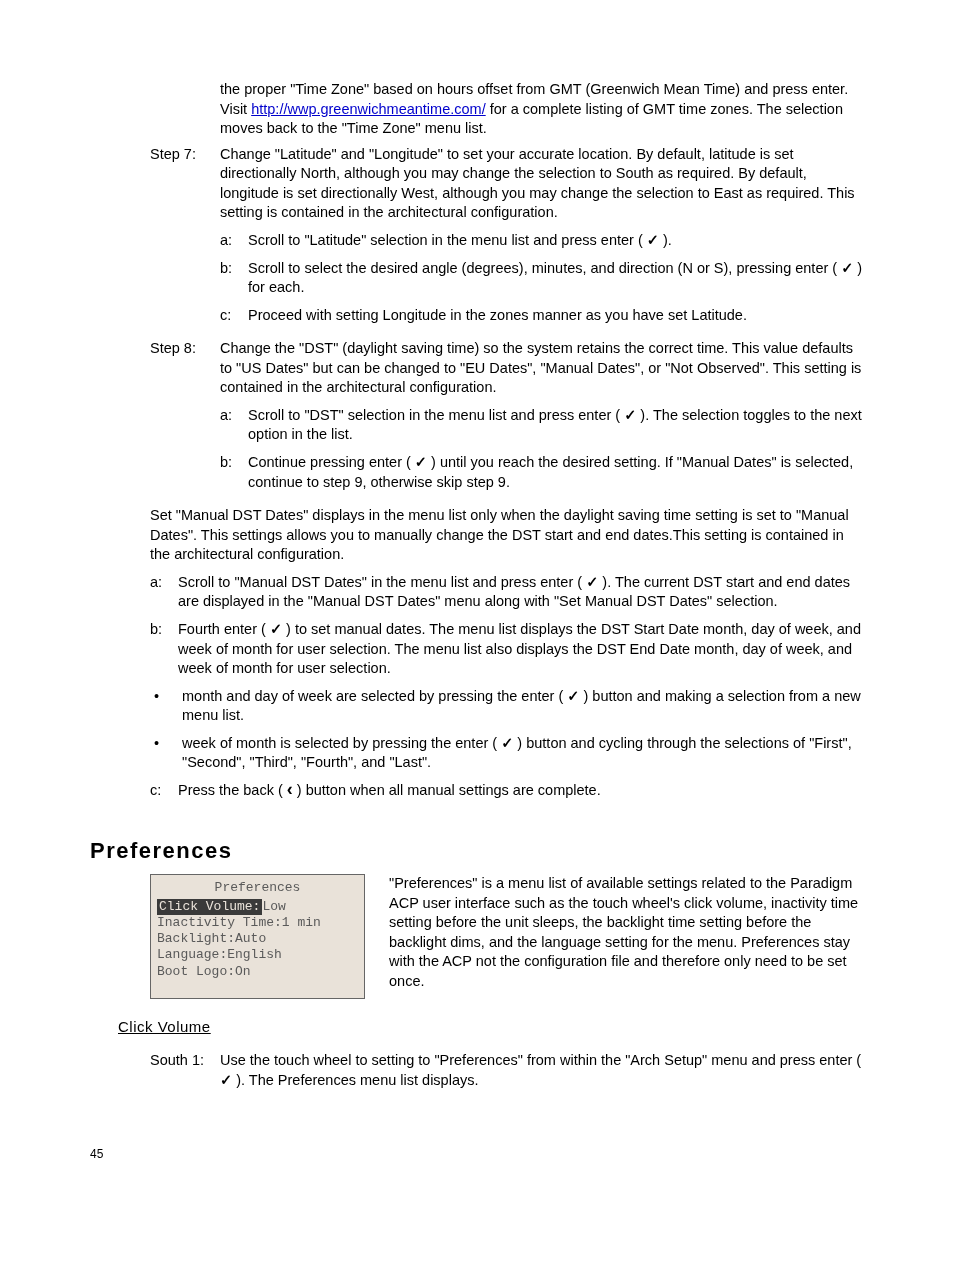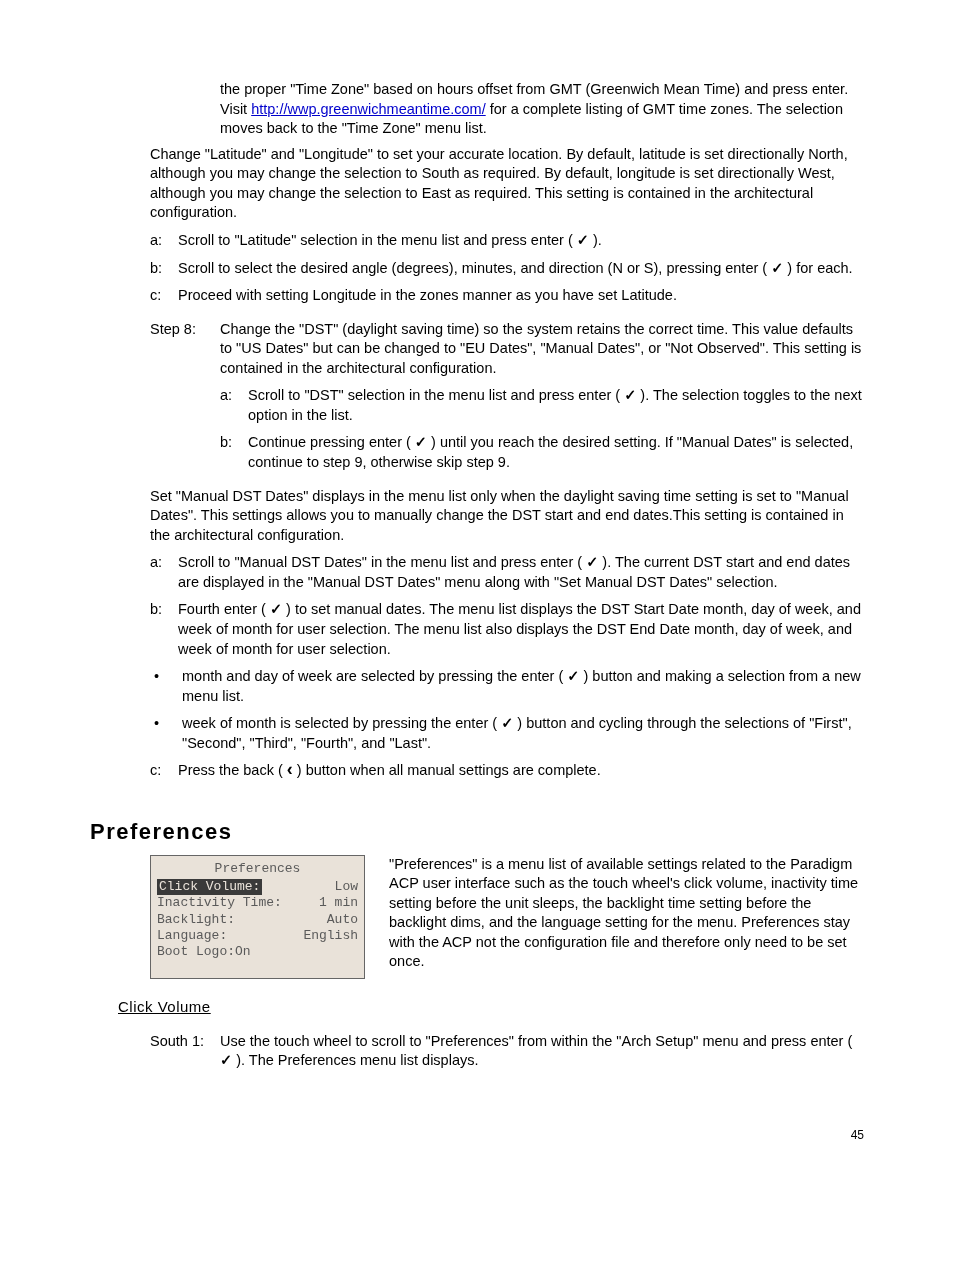--- a/index.html
+++ b/index.html
@@ -36,50 +36,51 @@
   .lcd {
     width: 215px;
     border: 1px solid #666;
     background: #e9e2d9;
     font-family: "Courier New", monospace;
     font-size: 13px;
     padding: 4px 6px 18px 6px;
     box-sizing: border-box;
   }
   .lcd-title { text-align: center; color: #5a5a5a; margin-bottom: 2px; }
-  .lcd-row { display: flex; justify-content: space-between; color: #5a5a5a; line-height: 1.25; }
+  .lcd-row { display: flex; justify-content: flex-start; color: #5a5a5a; line-height: 1.25; }
   .lcd-row.selected .lcd-key { background: #3a3a3a; color: #eae3da; padding: 0 2px; }
   .prefs-desc { flex: 1; }
   h3.subhead {
     font-size: 15px;
     text-decoration: underline;
     letter-spacing: 0.5px;
     margin: 18px 0 14px 28px;
     font-weight: normal;
   }
   .footer {
     display: flex;
-    justify-content: flex-end;
+    justify-content: space-between;
     font-size: 12px;
     margin-top: 56px;
   }
 </style>
 </head>
 <body>
 
 <div class="content-col">
 
   <div class="step-row">
     <div class="step-label"></div>
     <div class="step-body">
       <span>the proper "Time Zone" based on hours offset from GMT (Greenwich Mean Time) and press enter. Visit </span><a href="#">http://wwp.greenwichmeantime.com/</a><span> for a complete listing of GMT time zones. The selection moves back to the "Time Zone" menu list.</span>
     </div>
   </div>
 
   <div class="step-row">
+    <div class="step-label">Step 7:</div>
     <div class="step-body">
       <div>Change "Latitude" and "Longitude" to set your accurate location. By default, latitude is set directionally North, although you may change the selection to South as required. By default, longitude is set directionally West, although you may change the selection to East as required. This setting is contained in the architectural configuration.</div>
       <div class="sub-row">
         <div class="sub-label">a:</div>
         <div class="sub-body"><span>Scroll to "Latitude" selection in the menu list and press enter ( </span><span class="check-icon"></span><span> ).</span></div>
       </div>
       <div class="sub-row">
         <div class="sub-label">b:</div>
         <div class="sub-body"><span>Scroll to select the desired angle (degrees), minutes, and direction (N or S), pressing enter ( </span><span class="check-icon"></span><span> ) for each.</span></div>
       </div>
@@ -161,19 +162,19 @@
       </div>
   </div>
   <div class="prefs-desc">"Preferences" is a menu list of available settings related to the Paradigm ACP user interface such as the touch wheel's click volume, inactivity time setting before the unit sleeps, the backlight time setting before the backlight dims, and the language setting for the menu. Preferences stay with the ACP not the configuration file and therefore only need to be set once.</div>
 </div>
 
 <h3 class="subhead">Click Volume</h3>
 
 <div class="content-col">
   <div class="step-row">
     <div class="step-label">South 1:</div>
-    <div class="step-body"><span>Use the touch wheel to scroll to "Preferences" from within the "Arch Setup" menu and press enter ( </span><span class="check-icon"></span><span> ). The Preferences menu list displays.</span></div>
+    <div class="step-body"><span>Use the touch wheel to setting to "Preferences" from within the "Arch Setup" menu and press enter ( </span><span class="check-icon"></span><span> ). The Preferences menu list displays.</span></div>
   </div>
 </div>
 
 <div class="footer">
   <div>45</div>
 </div>
 
 </body></html>

